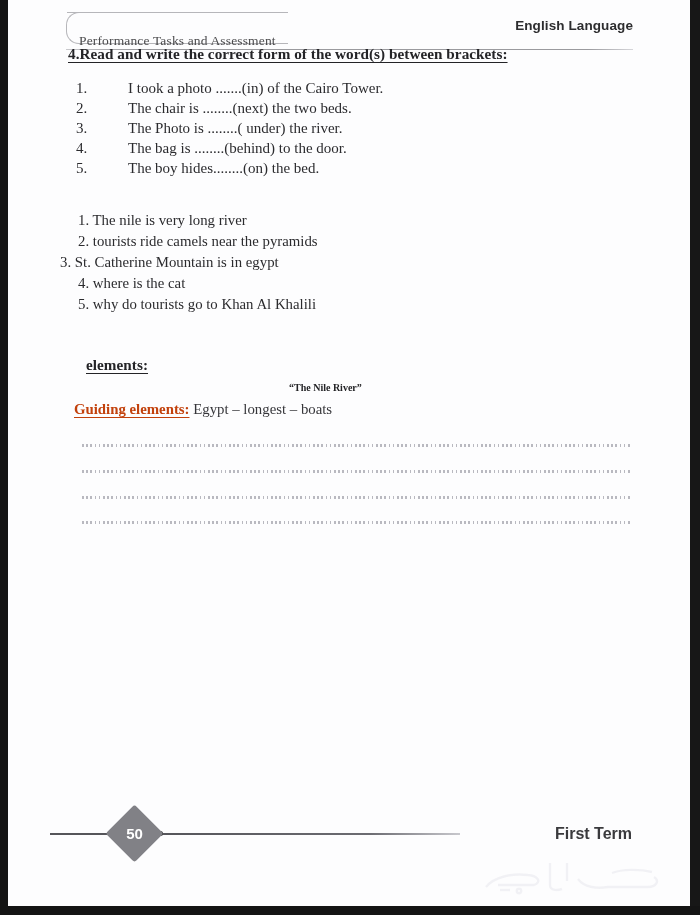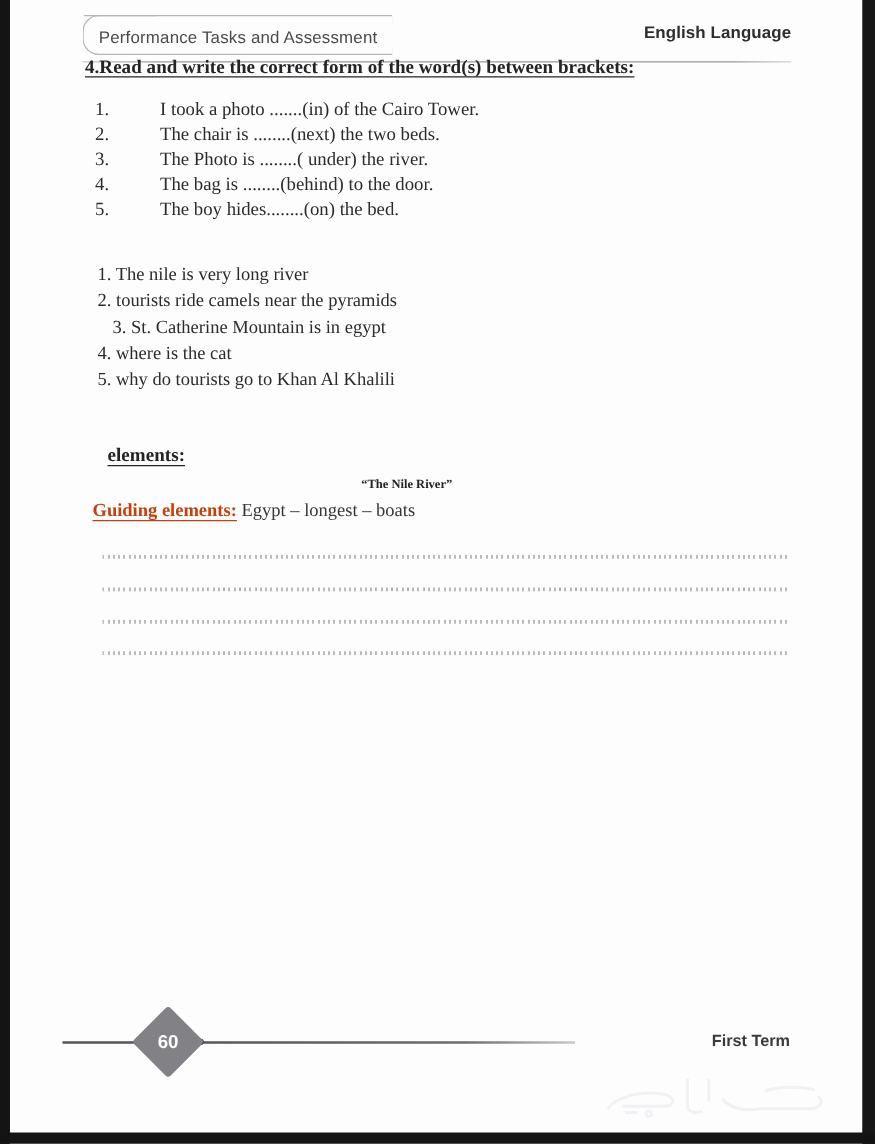--- a/index.html
+++ b/index.html
@@ -51,30 +51,30 @@
   .header-zone {
     position: absolute;
     left: 58px; top: 10px;
     width: 567px;
     height: 40px;
   }
   .header-tab {
     position: absolute;
     left: 0; top: 2px;
     height: 32px;
-    padding: 9px 12px 0 12px;
+    padding: 20px 12px 0 12px;
     box-sizing: border-box;
     border-left: 1.3px solid #b6b6ba;
     border-bottom: 1.3px solid #b6b6ba;
     border-top: 1.3px solid #b6b6ba;
     border-top-left-radius: 13px;
     border-bottom-left-radius: 13px;
     border-top-right-radius: 0;
     border-right: none;
-    font-family: Liberation Sans, sans-serif;
+    font-family: Liberation Serif, serif;
     font-size: 13.5px;
     color: #4a4a4c;
     letter-spacing: 0.15px;
     white-space: nowrap;
   }
   .header-tab::after {
     content: "";
     position: absolute;
     left: 0; top: -1.3px;
     width: 58px;
@@ -206,21 +206,21 @@
     justify-content: center;
     font-family: "Liberation Sans", sans-serif;
     font-size: 15px;
     font-weight: bold;
     color: #ffffff;
   }
   .footer-term {
     position: absolute;
     right: 58px; top: 825px;
     font-family: "Liberation Sans", sans-serif;
-    font-size: 13px;
+    font-size: 16px;
     font-weight: bold;
     color: #3a3a3d;
     white-space: nowrap;
   }
 
   
   .watermark {
     position: absolute;
     right: 18px; bottom: 12px;
     width: 200px; height: 52px;
@@ -265,21 +265,21 @@
 
 
   <div class="punc-row" style="left:70px; top:212px;">
     <span>1.</span>
     <span>The nile is very long river</span>
   </div>
   <div class="punc-row" style="left:70px; top:233px;">
     <span>2.</span>
     <span>tourists ride camels near the pyramids</span>
   </div>
-  <div class="punc-row" style="left:82px; top:254px;">
+  <div class="punc-row" style="left:52px; top:254px;">
     <span>3.</span>
     <span>St. Catherine Mountain is in egypt</span>
   </div>
   <div class="punc-row" style="left:70px; top:275px;">
     <span>4.</span>
     <span>where is the cat</span>
   </div>
   <div class="punc-row" style="left:70px; top:296px;">
     <span>5.</span>
     <span>why do tourists go to Khan Al Khalili</span>
@@ -297,21 +297,21 @@
   </div>
 
   <div class="dots" style="top:444px;"></div>
   <div class="dots" style="top:470px;"></div>
   <div class="dots" style="top:496px;"></div>
   <div class="dots" style="top:521px;"></div>
 
   <div class="footer-rule-left"></div>
   <div class="footer-rule-right"></div>
   <div class="page-badge"></div>
-  <div class="page-badge-num">60</div>
+  <div class="page-badge-num">50</div>
   <div class="footer-term">First Term</div>
 
   <svg class="watermark" viewBox="0 0 200 52">
     <g fill="none" stroke="#e9e9ee" stroke-width="2.4" stroke-linejoin="round">
       <path d="M14 36 C22 26, 40 22, 56 24 C66 25, 70 31, 62 34 L26 34"></path>
       <path d="M28 39 l10 0"></path>
       <circle cx="47" cy="40" r="2.2"></circle>
       <path d="M78 12 L78 34 C78 39, 84 40, 90 38"></path>
       <path d="M95 12 L95 30"></path>
       <path d="M106 28 C112 36, 124 38, 136 36 L176 36 C184 36, 188 30, 182 26"></path>

